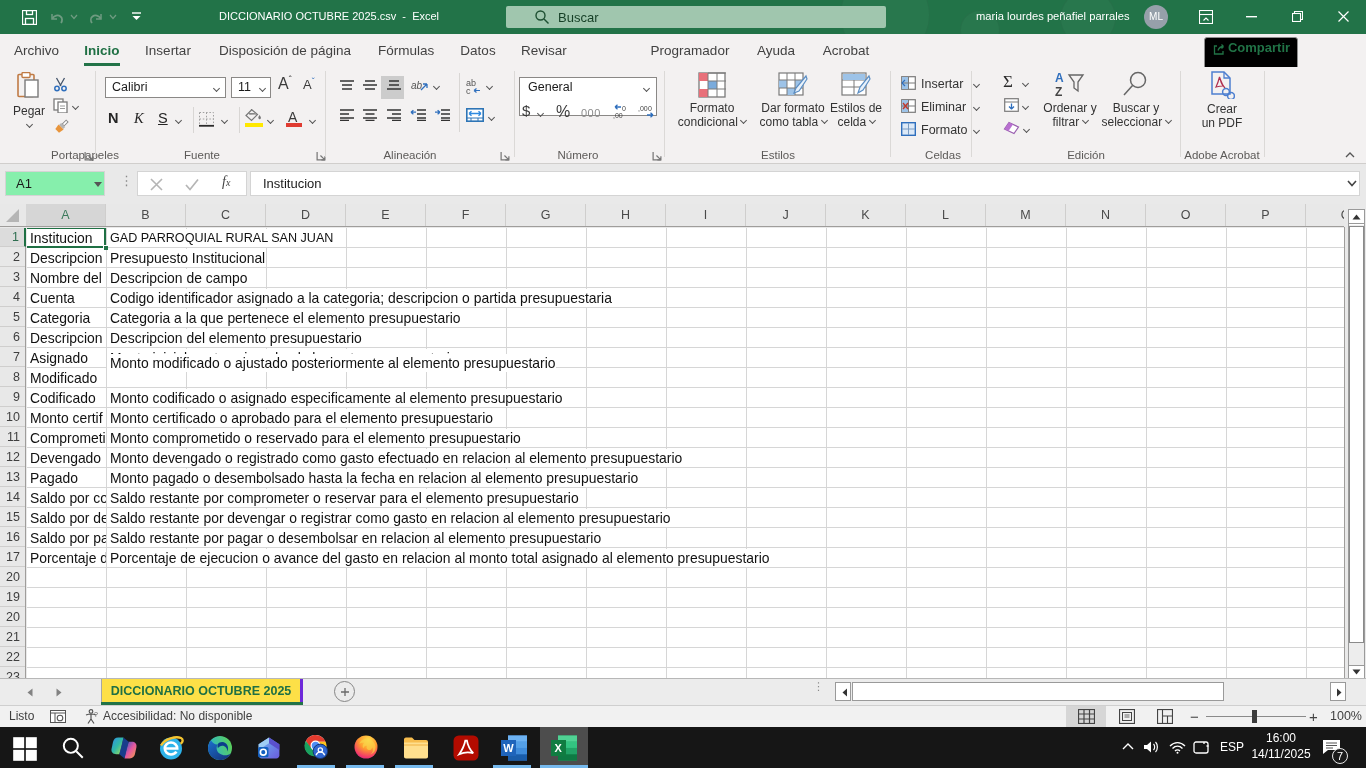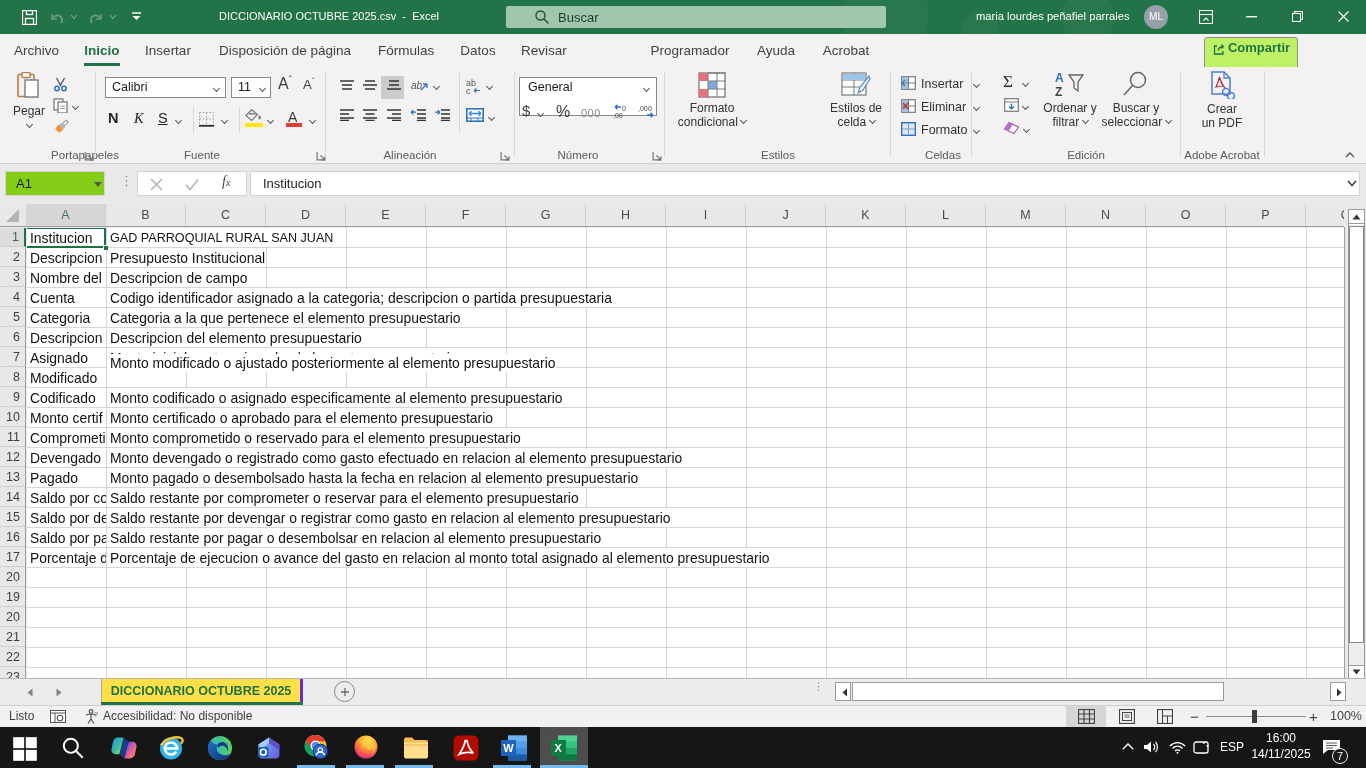--- a/index.html
+++ b/index.html
@@ -14,35 +14,35 @@
 #search { position:absolute; left:506px; top:6px; width:380px; height:22px; background:#a0c6ae; border-radius:2px; }
 #search .stext { position:absolute; left:52px; top:3.5px; font-size:13px; color:#153f26; }
 .titletext { position:absolute; top:10px; font-size:11px; color:#fff; white-space:pre; }
 .winbtn { position:absolute; top:0; width:46px; height:34px; color:#fff; text-align:center; }
 
 
 #tabrow { position:absolute; left:0; top:34px; width:1366px; height:33px; background:#f3f1f1; }
 .rtab { position:absolute; top:0; height:33px; line-height:33px; font-size:13.5px; color:#424242; text-align:center; }
 #tab-inicio { color:#1f7044; font-weight:bold; }
 #inicio-underline { position:absolute; left:84px; top:63px; width:36px; height:3px; background:#227348; }
-#compartir { position:absolute; left:1204px; top:37px; width:94px; height:37px; border:1px solid #8f8f8f; border-radius:3px; background:#bef264; color:#217346; font-size:13px; font-weight:bold; line-height:20px; text-align:center; }
+#compartir { position:absolute; left:1204px; top:37px; width:94px; height:37px; border:1px solid #8f8f8f; border-radius:3px; background:#000000; color:#217346; font-size:13px; font-weight:bold; line-height:20px; text-align:center; }
 
 
 #ribbon { position:absolute; left:0; top:67px; width:1366px; height:97px; background:#f3f1f1; border-bottom:1px solid #d0cecc; font-size:12px; color:#333; }
 .gdiv { position:absolute; top:4px; height:86px; width:1px; background:#dbd9d7; }
 .glabel { position:absolute; top:82px; font-size:11.5px; color:#5c5a58; text-align:center; }
 .launcher { position:absolute; top:82px; width:10px; height:10px; }
 .combo { position:absolute; background:#fff; border:1px solid #8a8886; font-size:12.5px; color:#1a1a1a; }
 .caret { display:inline-block; width:5px; height:5px; border-right:1.4px solid #555; border-bottom:1.4px solid #555; transform:rotate(45deg); vertical-align:middle; position:relative; top:-2px; }
 .tri { display:inline-block; width:0; height:0; border-left:4px solid transparent; border-right:4px solid transparent; border-top:5px solid #555; vertical-align:middle; }
 .btnlabel { font-size:12px; color:#333; }
 
 
 #fbar { position:absolute; left:0; top:164px; width:1366px; height:40px; background:#e9e9e9; }
-#namebox { position:absolute; left:5px; top:7px; width:100px; height:25px; background:#84cc16; border:1px solid #d4d4d4; }
+#namebox { position:absolute; left:5px; top:7px; width:100px; height:25px; background:#86efac; border:1px solid #d4d4d4; }
 #fbtns { position:absolute; left:137px; top:7px; width:110px; height:25px; background:#fff; border:1px solid #d4d4d4; }
 #finput { position:absolute; left:250px; top:7px; width:1110px; height:25px; background:#fff; border:1px solid #d4d4d4; font-size:13px; color:#1a1a1a; line-height:24px; padding-left:12px; }
 
 
 #sheet { position:absolute; left:0; top:204px; width:1366px; height:474px; background:#e9e9e9; }
 #colheads { position:absolute; left:0; top:0; width:1344px; height:23px; background:#e8e8e8; border-bottom:1px solid #9f9d9b; overflow:hidden; }
 .ch { position:absolute; top:0; height:22px; line-height:22px; text-align:center; font-size:12.5px; color:#4a4a4a; border-right:1px solid #cfcecd; }
 #rowguts { position:absolute; left:0; top:24px; width:26px; height:450px; background:#e8e8e8; border-right:1px solid #9f9d9b; }
 .rn { position:absolute; left:0; width:25px; height:19px; line-height:19px; text-align:right; padding-right:5px; font-size:12.5px; color:#3f3f3f; border-bottom:1px solid #cfcecd; }
 #gridbody { position:absolute; left:27px; top:24px; width:1317px; height:450px; background:#fff; overflow:hidden; }
@@ -305,20 +305,32 @@
   <div style="position:absolute; left:676px; top:3px; width:72px; text-align:center;">
     <svg width="28" height="26" viewBox="0 0 28 26" style="margin-top:2px;">
       <rect x="1" y="1" width="26" height="24" fill="#fff" stroke="#7a7a7a" stroke-width="1.3"></rect>
       <rect x="1" y="1" width="9" height="8" fill="#e8707a"></rect>
           <rect x="10" y="9" width="9" height="8" fill="#7aabdc"></rect>
           <rect x="1" y="17" width="9" height="8" fill="#e8707a"></rect>
       <path d="M10 1 H28 M10 9 H28 M10 17 H28 M19 1 V25 M10 1 V25" stroke="#7a7a7a" stroke-width="1"></path>
     </svg>
     <div class="btnlabel">Formato</div>
     <div class="btnlabel">condicional <span class="caret" style="border-top-color:#555;"></span></div>
+  </div>
+  <div style="position:absolute; left:752px; top:3px; width:82px; text-align:center;">
+    <svg width="30" height="26" viewBox="0 0 30 26" style="margin-top:2px;">
+      <rect x="1" y="1" width="24" height="22" fill="#fff" stroke="#7a7a7a" stroke-width="1.2"></rect>
+      <rect x="1" y="8" width="8" height="8" fill="#9dc3e8"></rect>
+          <rect x="9" y="16" width="8" height="7" fill="#9dc3e8"></rect>
+          <rect x="17" y="8" width="8" height="8" fill="#9dc3e8"></rect>
+      <path d="M1 8 H25 M1 16 H25 M9 1 V23 M17 1 V23" stroke="#7a7a7a" stroke-width="1"></path>
+      <path d="M28 4 L18 16 L16 21 L21 19 L29 7 Z" fill="#e8f1fa" stroke="#5b8ec4" stroke-width="1.2"></path>
+    </svg>
+    <div class="btnlabel">Dar formato</div>
+    <div class="btnlabel">como tabla <span class="caret" style="border-top-color:#555;"></span></div>
   </div>
   <div style="position:absolute; left:822px; top:3px; width:68px; text-align:center;">
     <svg width="30" height="26" viewBox="0 0 30 26" style="margin-top:2px;">
       <rect x="1" y="1" width="24" height="22" fill="#fff" stroke="#7a7a7a" stroke-width="1.2"></rect>
       <path d="M1 8 H25 M1 15 H25 M13 1 V23" stroke="#7a7a7a" stroke-width="1"></path>
       <rect x="2" y="2" width="22" height="6" fill="#9dc3e8"></rect>
       <path d="M28 4 L19 15 L17 21 L22 18 L29 7 Z" fill="#e8f1fa" stroke="#5b8ec4" stroke-width="1.2"></path>
     </svg>
     <div class="btnlabel">Estilos de</div>
     <div class="btnlabel">celda <span class="caret" style="border-top-color:#555;"></span></div>

